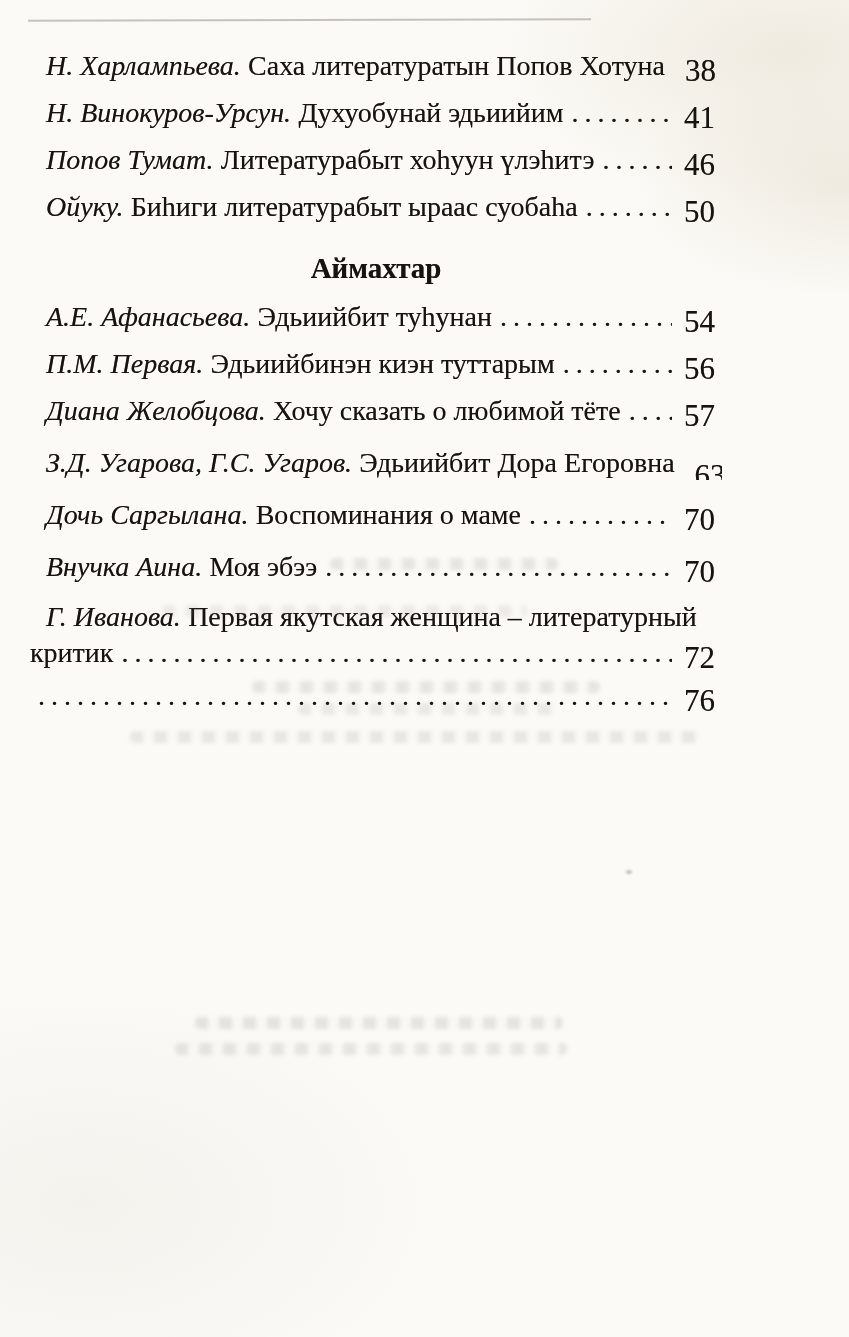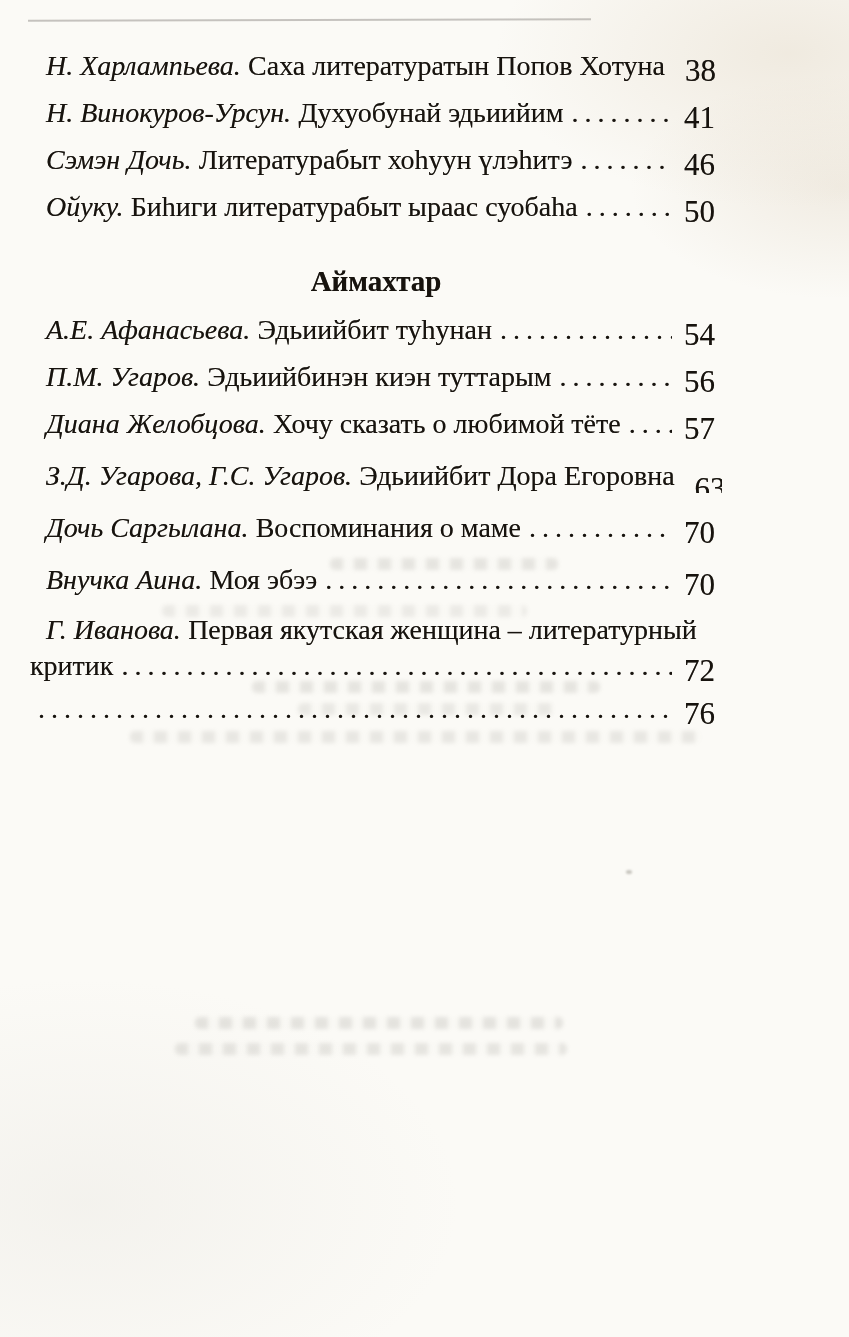--- a/index.html
+++ b/index.html
@@ -81,21 +81,21 @@
     position: relative;
     top: 6px;
   }
   .pagenum.dy-lower { top: 14px; }
 
   .section-heading {
     font-size: 29px;
     line-height: 34px;
     font-weight: bold;
     text-align: center;
-    margin-top: 40px;
+    margin-top: 27px;
     margin-bottom: 14px;
     text-shadow: 0 0 0.5px rgba(20,16,10,0.6);
   }
 
   
   .row.mb17 { margin-bottom: 17px; }
   .row.mb11 { margin-bottom: 17px; }
   .row.mb16 { margin-bottom: 16px; }
   .row.mb1  { margin-bottom: 1px; }
   .row.mb0  { margin-bottom: 8px; }
@@ -143,41 +143,41 @@
       <span class="pagenum">38</span>
     </div>
 
     <div class="row indent">
       <span class="text"><span class="author">Н. Винокуров-Урсун.</span><span>Духуобунай эдьиийим</span></span>
       <span class="leader">........................................................................................................................</span>
       <span class="pagenum">41</span>
     </div>
 
     <div class="row indent">
-      <span class="text"><span class="author">Сэмэн Дочь.</span><span>Литературабыт хоһуун үлэһитэ</span></span>
+      <span class="text"><span class="author">Попов Тумат.</span><span>Литературабыт хоһуун үлэһитэ</span></span>
       <span class="leader">........................................................................................................................</span>
       <span class="pagenum">46</span>
     </div>
 
     <div class="row indent">
       <span class="text"><span class="author">Ойуку.</span><span>Биһиги литературабыт ыраас суобаһа</span></span>
       <span class="leader">........................................................................................................................</span>
       <span class="pagenum">50</span>
     </div>
 
     <div class="section-heading">Аймахтар</div>
 
     <div class="row indent">
       <span class="text"><span class="author">А.Е. Афанасьева.</span><span>Эдьиийбит туһунан</span></span>
       <span class="leader">........................................................................................................................</span>
       <span class="pagenum">54</span>
     </div>
 
     <div class="row indent">
-      <span class="text"><span class="author">П.М. Угаров.</span><span>Эдьиийбинэн киэн туттарым</span></span>
+      <span class="text"><span class="author">П.М. Первая.</span><span>Эдьиийбинэн киэн туттарым</span></span>
       <span class="leader">........................................................................................................................</span>
       <span class="pagenum">56</span>
     </div>
 
     <div class="row indent mb17">
       <span class="text"><span class="author">Диана Желобцова.</span><span>Хочу сказать о любимой тёте</span></span>
       <span class="leader">........................................................................................................................</span>
       <span class="pagenum">57</span>
     </div>
 

